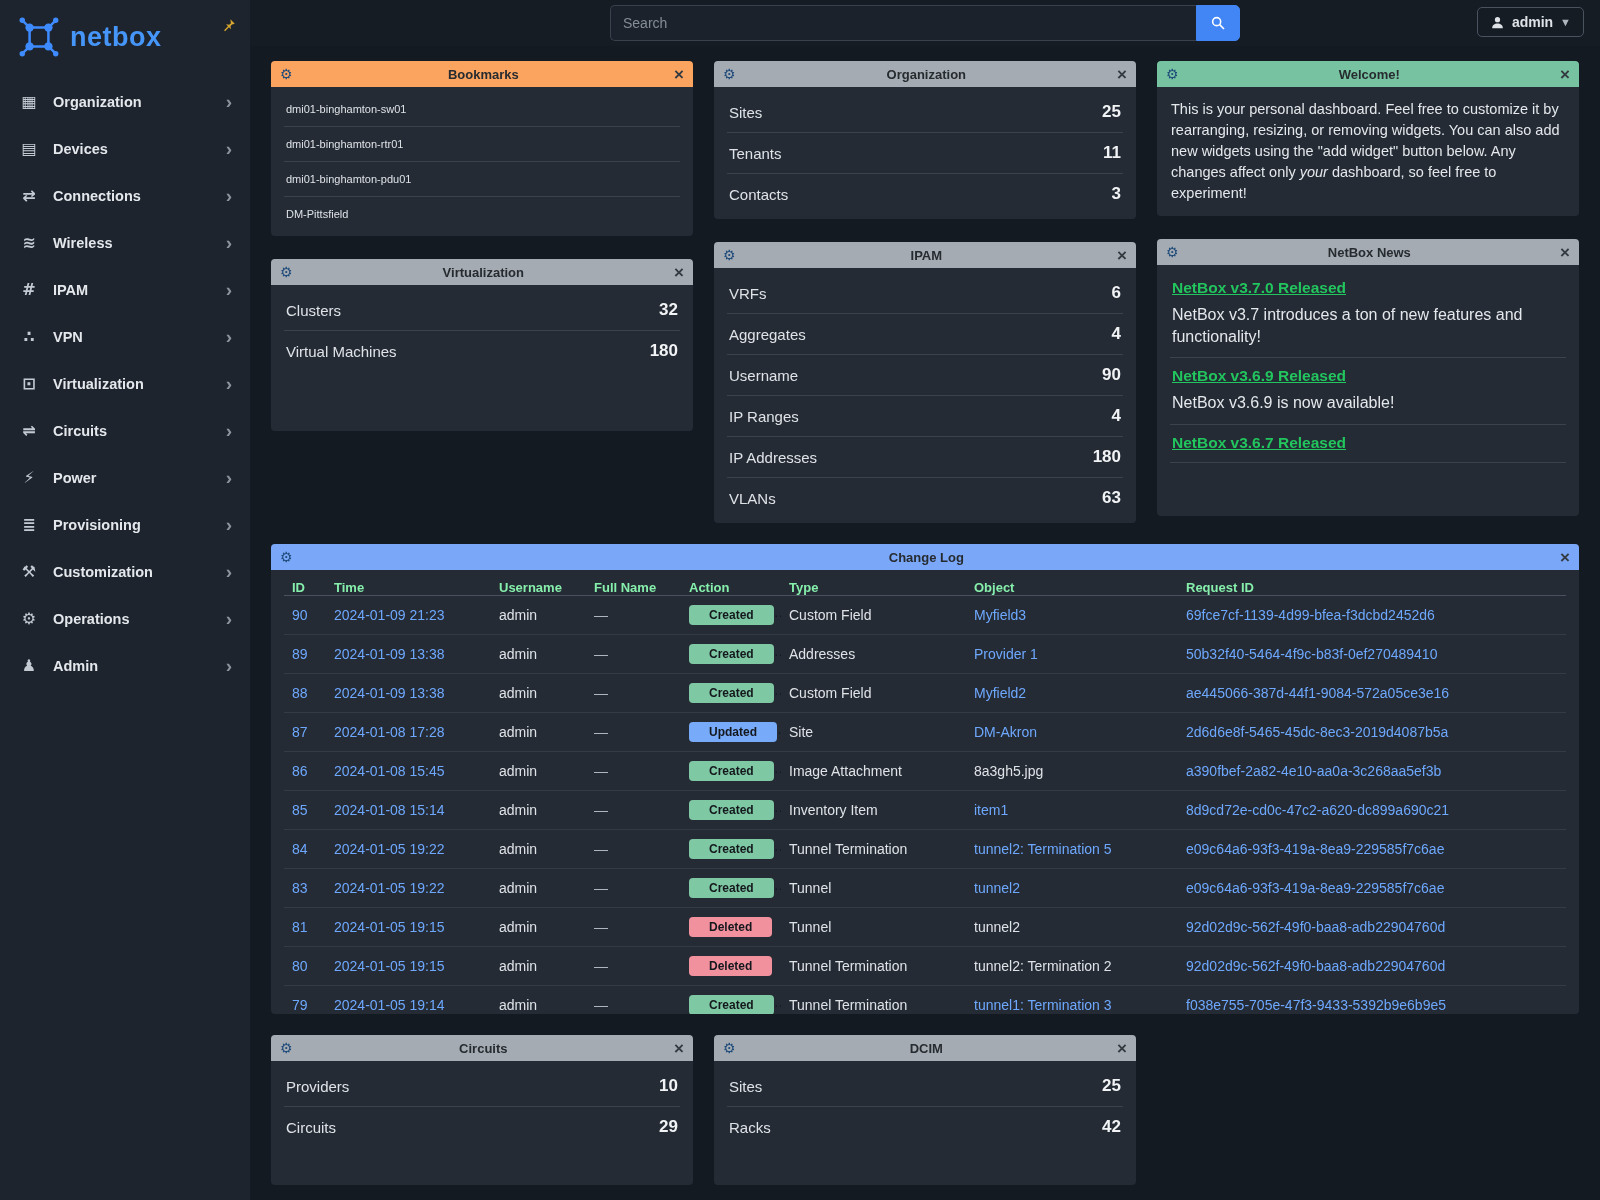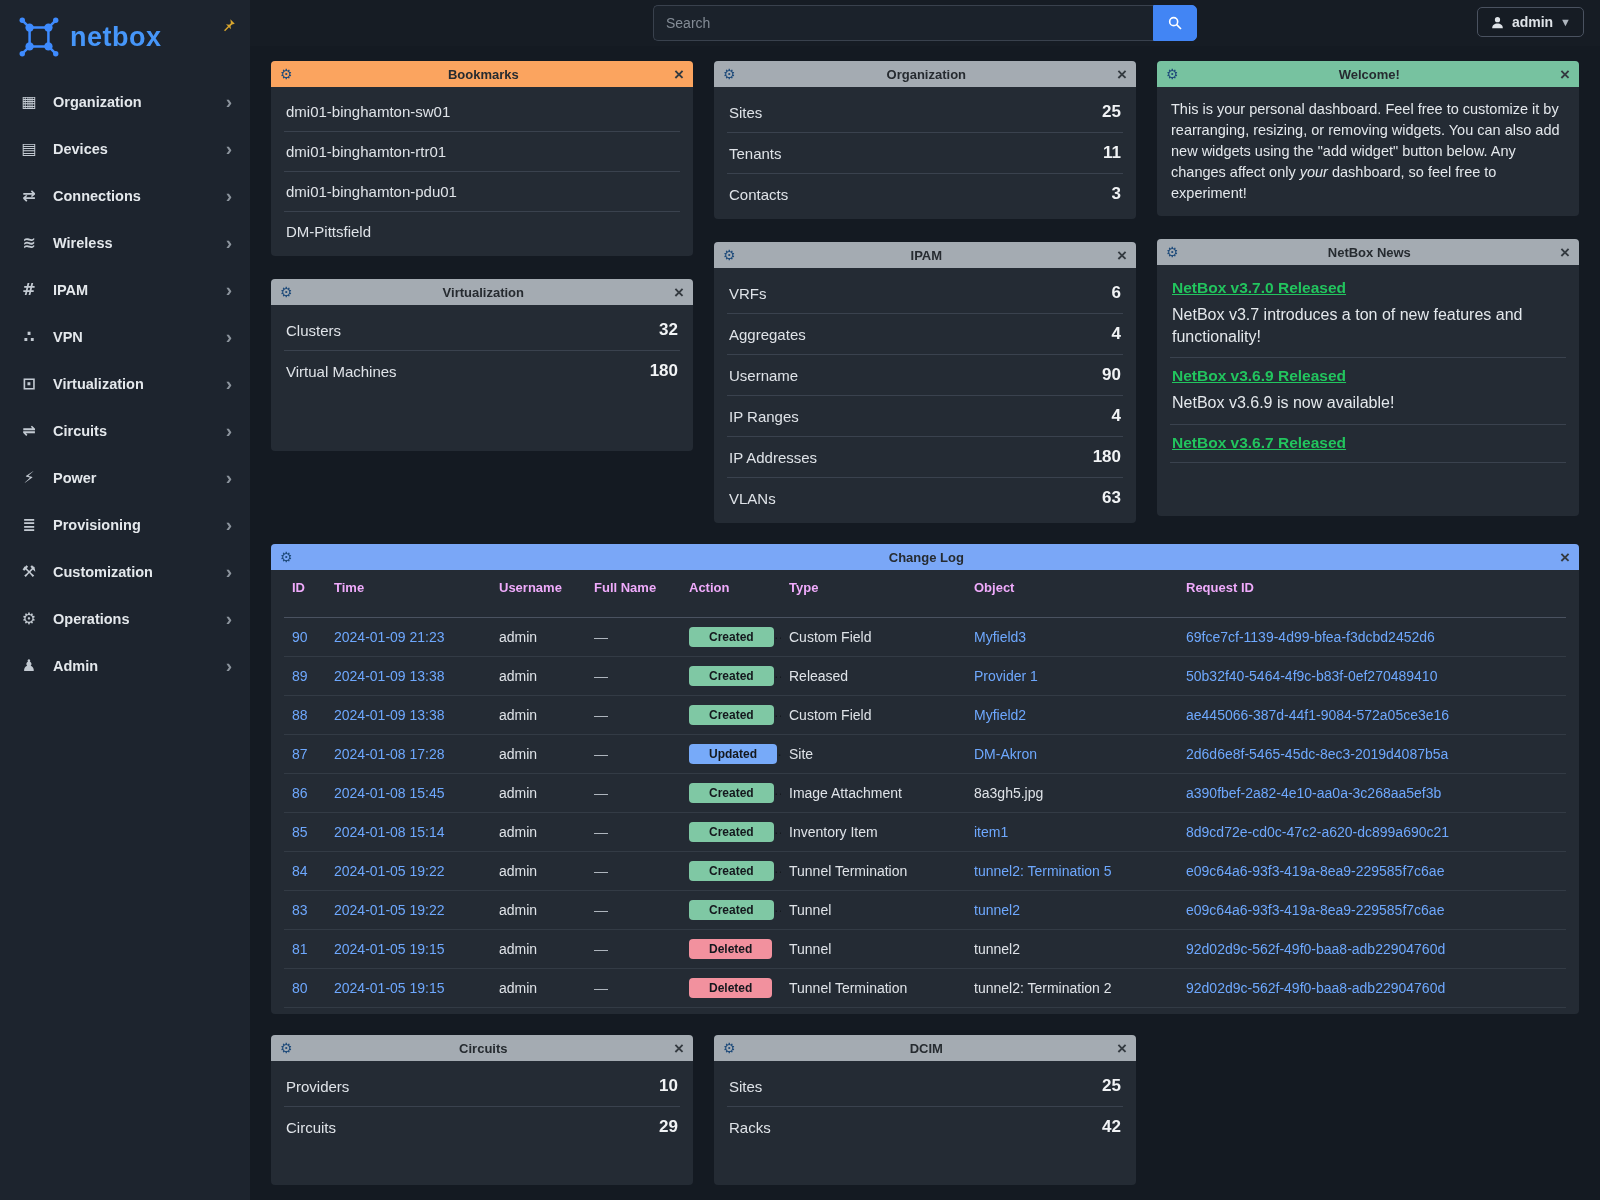--- a/index.html
+++ b/index.html
@@ -43,21 +43,21 @@
   [data-name="operations-icon"]::before { content: "⚙"; }
   [data-name="admin-icon"]::before { content: "♟"; }
   .chevron { margin-left: auto; color: #8b939c; font-size: 19px; line-height: 1; }
 
   
   .right { flex: 1; display: flex; flex-direction: column; height: 1200px; }
   .topbar {
     height: 46px; min-height: 46px; background: #161c24;
     display: flex; align-items: center; justify-content: center; position: relative;
   }
-  .search-wrap { display: flex; width: 544px; }
+  .search-wrap { display: flex; width: 630px; }
   .search-input {
     flex: 1; height: 36px; background: #1b222b; border: 1px solid #39414d;
     border-right: none; border-radius: 5px 0 0 5px; padding: 0 12px;
     color: #dfe3e8; font-size: 14px; outline: none;
     font-family: "Liberation Sans", sans-serif;
   }
   .search-input::placeholder { color: #848c96; }
   .search-btn {
     width: 44px; height: 36px; background: #4285f4; border: 1px solid #4285f4;
     border-radius: 0 5px 5px 0; cursor: pointer; display: flex; align-items: center; justify-content: center;
@@ -91,41 +91,41 @@
 
   .card-bd { padding: 5px 13px; }
   .stat-row {
     display: flex; justify-content: space-between; align-items: center;
     padding: 10px 2px; border-bottom: 1px solid #3a424e; cursor: pointer;
   }
   .stat-row:last-child { border-bottom: none; }
   .stat-label { font-size: 15px; color: #dfe3e8; }
   .stat-value { font-size: 17px; font-weight: 700; color: #f1f3f5; }
 
-  .bm-item { padding: 11px 2px; border-bottom: 1px solid #3a424e; font-size: 15px; color: #dfe3e8; cursor: pointer; }
+  .bm-item { padding: 11px 2px; border-bottom: 1px solid #3a424e; font-size: 11px; color: #dfe3e8; cursor: pointer; }
   .bm-item:last-child { border-bottom: none; }
 
   .widget-virtualization { min-height: 172px; }
   .widget-news { height: 277px; }
   .widget-ipam { min-height: 277px; }
   .widget-bottom { min-height: 150px; }
 
   .welcome-text { padding: 12px 14px; font-size: 14.5px; line-height: 1.45; color: #e4e8ec; }
 
   .news-item { padding: 9px 2px 10px; border-bottom: 1px solid #3a424e; }
   .news-link { display: inline-block; color: #22c55e; font-weight: 700; font-size: 15.5px; text-decoration: underline; cursor: pointer; }
   .news-summary { margin-top: 7px; font-size: 16px; color: #e4e8ec; line-height: 1.35; }
   .news-summary:empty { display: none; }
 
   
   .cl-bd { padding: 0 13px 6px; }
   table { width: 100%; border-collapse: collapse; table-layout: fixed; }
   thead th {
-    text-align: left; font-size: 13px; font-weight: 700; color: #f0abfc;
-    padding: 10px 8px 22px; border-bottom: 1px solid #4a5260; cursor: pointer;
+    text-align: left; font-size: 13px; font-weight: 700; color: #86efac;
+    padding: 10px 8px 0; border-bottom: 1px solid #4a5260; cursor: pointer;
   }
   tbody td {
     padding: 9px 8px; font-size: 14px; border-top: 1px solid #333b45; color: #dfe3e8;
     overflow: hidden; white-space: nowrap; text-overflow: ellipsis;
   }
   tbody tr:first-child td { border-top: none; }
   .lnk { color: #6ea8fe; cursor: pointer; }
   .muted { color: #aeb5bd; }
   .badge {
     display: inline-block; border-radius: 4px; padding: 3px 20px;
@@ -470,21 +470,21 @@
                 <td><span class="obj" data-name="change-object-link" data-link="true">Myfield3</span></td>
                 <td><a class="lnk" data-name="request-id-link">69fce7cf-1139-4d99-bfea-f3dcbd2452d6</a></td>
               </tr>
 
               <tr data-name="changelog-row">
                 <td><a class="lnk" data-name="change-id-link">89</a></td>
                 <td><a class="lnk" data-name="change-time-link">2024-01-09 13:38</a></td>
                 <td data-name="change-username">admin</td>
                 <td class="muted" data-name="change-fullname">—</td>
                 <td><span class="badge" data-name="action-badge" data-variant="green">Created</span></td>
-                <td data-name="change-type">Released</td>
+                <td data-name="change-type">Addresses</td>
                 <td><span class="obj" data-name="change-object-link" data-link="true">Provider 1</span></td>
                 <td><a class="lnk" data-name="request-id-link">50b32f40-5464-4f9c-b83f-0ef270489410</a></td>
               </tr>
 
               <tr data-name="changelog-row">
                 <td><a class="lnk" data-name="change-id-link">88</a></td>
                 <td><a class="lnk" data-name="change-time-link">2024-01-09 13:38</a></td>
                 <td data-name="change-username">admin</td>
                 <td class="muted" data-name="change-fullname">—</td>
                 <td><span class="badge" data-name="action-badge" data-variant="green">Created</span></td>

